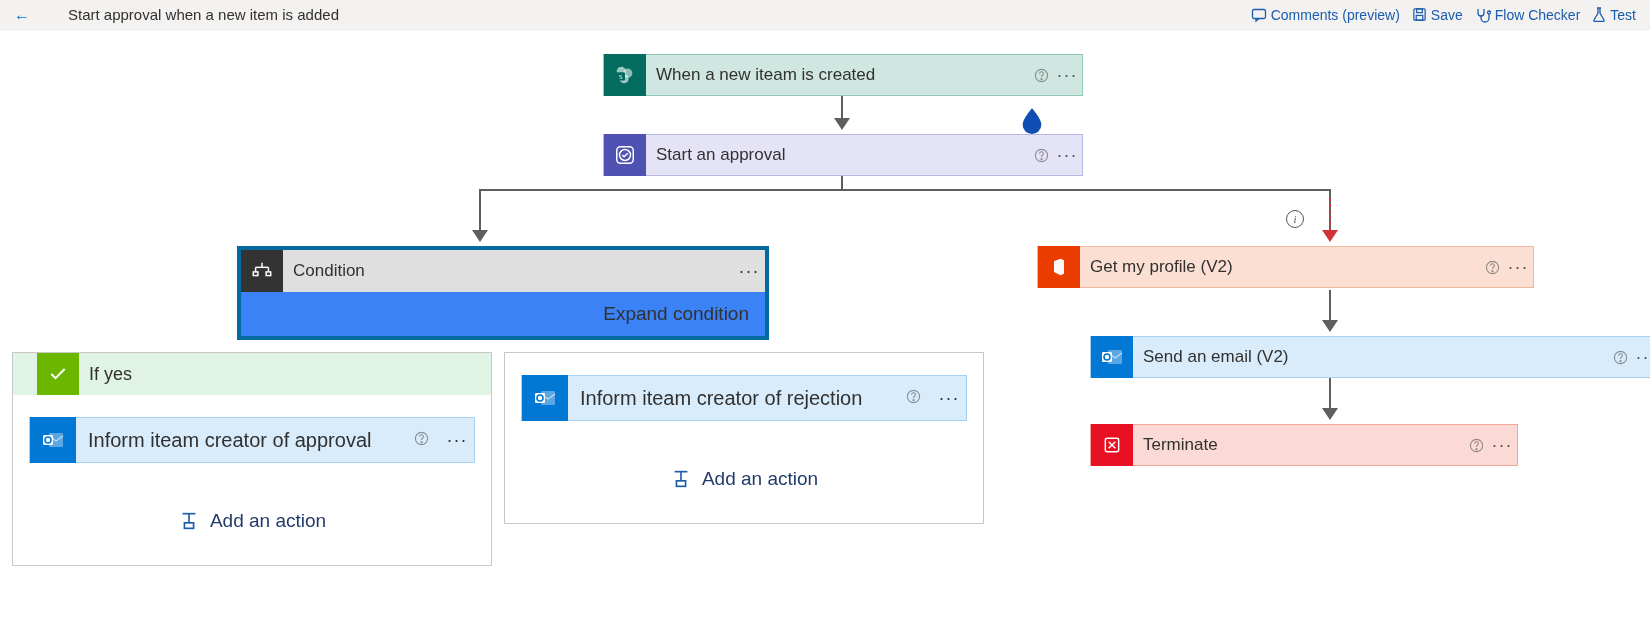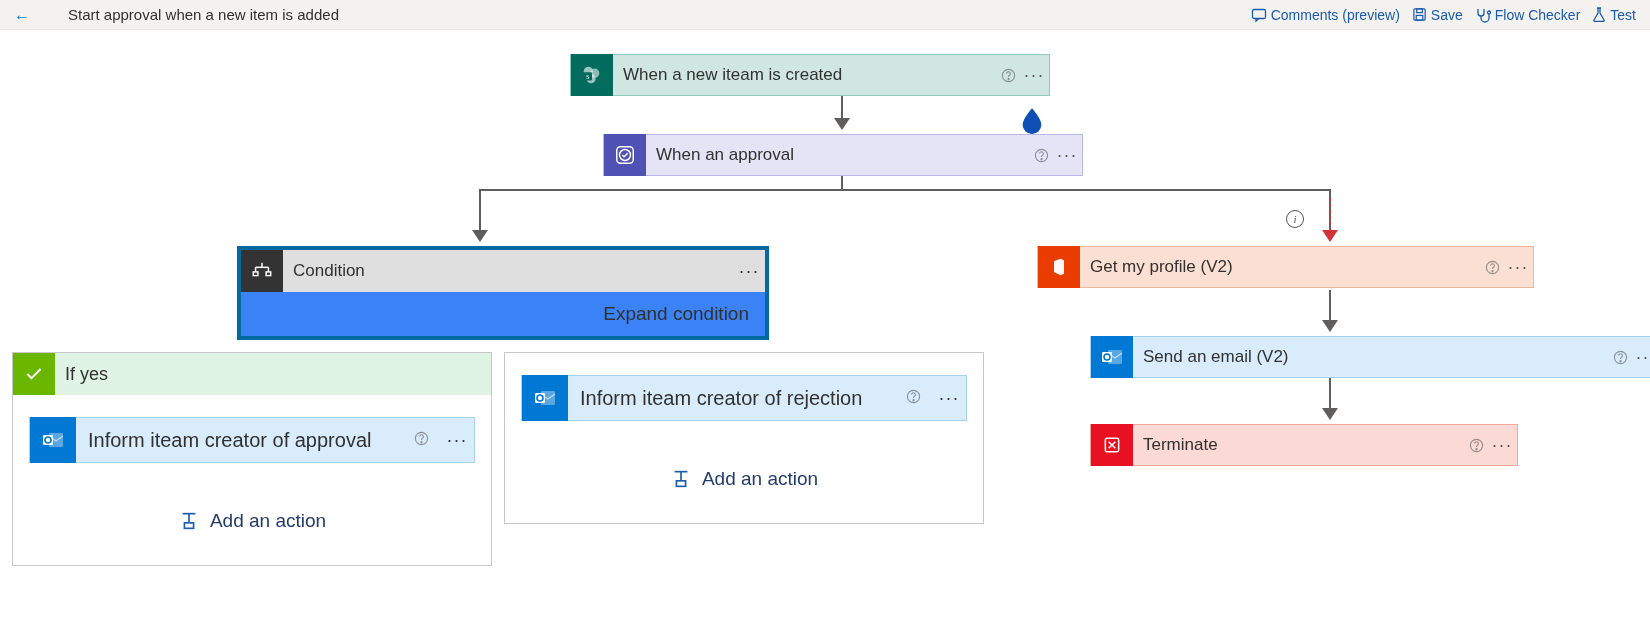--- a/index.html
+++ b/index.html
@@ -36,21 +36,21 @@
   .cond-head .iconbox{width:42px;height:42px;background:#333;display:flex;align-items:center;justify-content:center;}
   .cond-head .label{flex:1;padding-left:10px;font-size:17px;}
   .cond-head .dots{width:32px;font-size:18px;letter-spacing:1px;text-align:center;cursor:pointer;}
   .cond-exp{height:44px;display:flex;align-items:center;justify-content:flex-end;padding-right:16px;font-size:19px;background:#3b82f6;}
 
   
   .branchbox{position:absolute;width:480px;border:1px solid #c8c8c8;background:#fff;}
   .branch-head{display:flex;align-items:center;height:42px;}
   .branch-head .hicon{width:42px;height:42px;display:flex;align-items:center;justify-content:center;color:#fff;}
   .branch-head .hlabel{padding-left:10px;font-size:18px;}
-  .bh-yes{background:#dff4e4;} .bh-yes .hicon{background:#6bb700;}
+  .bh-yes{background:#dff4e4;padding-left:24px;} .bh-yes .hicon{background:#6bb700;}
   .bh-no {background:#fde2e2;} .bh-no  .hicon{background:#e74856;}
   .branch-body{padding:22px 16px 12px 16px;}
   .inner-card{display:flex;align-items:center;height:46px;border:1px solid #a7d1f1;background:#d8ecfb;}
   .inner-card .iconbox{width:46px;height:46px;background:#0078d4;display:flex;align-items:center;justify-content:center;}
   .inner-card .label{flex:1;padding-left:12px;font-size:20px;}
   .inner-card .help{width:26px;}
   .inner-card .dots{width:34px;font-size:18px;letter-spacing:1px;text-align:center;cursor:pointer;}
   .addact{display:flex;align-items:center;justify-content:center;height:64px;font-size:19px;color:#233b6b;cursor:pointer;margin-top:26px;}
   .addact svg{margin-right:10px;}
 
@@ -121,21 +121,21 @@
 
     <line x1="1330" y1="348" x2="1330" y2="388" stroke="#605e5c" stroke-width="2" marker-end="url(#ah)"></line>
   </svg>
 
   <svg class="drop" style="left:1018px;top:76px" viewBox="0 0 24 24">
       <path d="M12 2 C12 2 4 11 4 16 a8 8 0 0 0 16 0 C20 11 12 2 12 2Z" fill="#0f4eb3"></path>
     </svg>
 
   <div class="info-badge" style="left:1286px;top:180px">i</div>
 
-  <div class="card c-teal" style="left:570px;top:24px;width:480px">
+  <div class="card c-teal" style="left:603px;top:24px;width:480px">
     <span class="iconbox">
       <svg width="22" height="22" viewBox="0 0 24 24" fill="#fff">
           <circle cx="8" cy="8" r="5" opacity=".6"></circle>
           <circle cx="15" cy="10" r="5" opacity=".55"></circle>
           <circle cx="11" cy="16" r="5" opacity=".6"></circle>
           <rect x="3" y="9" width="9" height="9" rx="1.3" fill="#036c5f"></rect>
           <text x="7.5" y="16" font-size="7" fill="#fff" text-anchor="middle" font-family="Segoe UI">S</text>
         </svg>
     </span>
     <span class="label">When a new iteam is created</span>
@@ -150,21 +150,21 @@
   </div>
 
   <div class="card c-purple" style="left:603px;top:104px;width:480px">
     <span class="iconbox">
       <svg width="22" height="22" viewBox="0 0 24 24" fill="none" stroke="#fff" stroke-width="1.6">
           <rect x="3" y="3" width="18" height="18" rx="4"></rect>
           <circle cx="12" cy="12" r="6"></circle>
           <path d="M9 12l2 2 4-4"></path>
         </svg>
     </span>
-    <span class="label">When an approval</span>
+    <span class="label">Start an approval</span>
     <span class="help">
         <svg width="15" height="15" viewBox="0 0 16 16" fill="none" stroke="#555" stroke-width="1.2">
           <circle cx="8" cy="8" r="6.5"></circle>
           <path d="M6 6a2 2 0 1 1 3 1.7C8.3 8.2 8 8.6 8 9.5"></path>
           <circle cx="8" cy="12" r=".6" fill="#555"></circle>
         </svg>
       </span>
     <span class="dots">···</span>
   </div>
 

